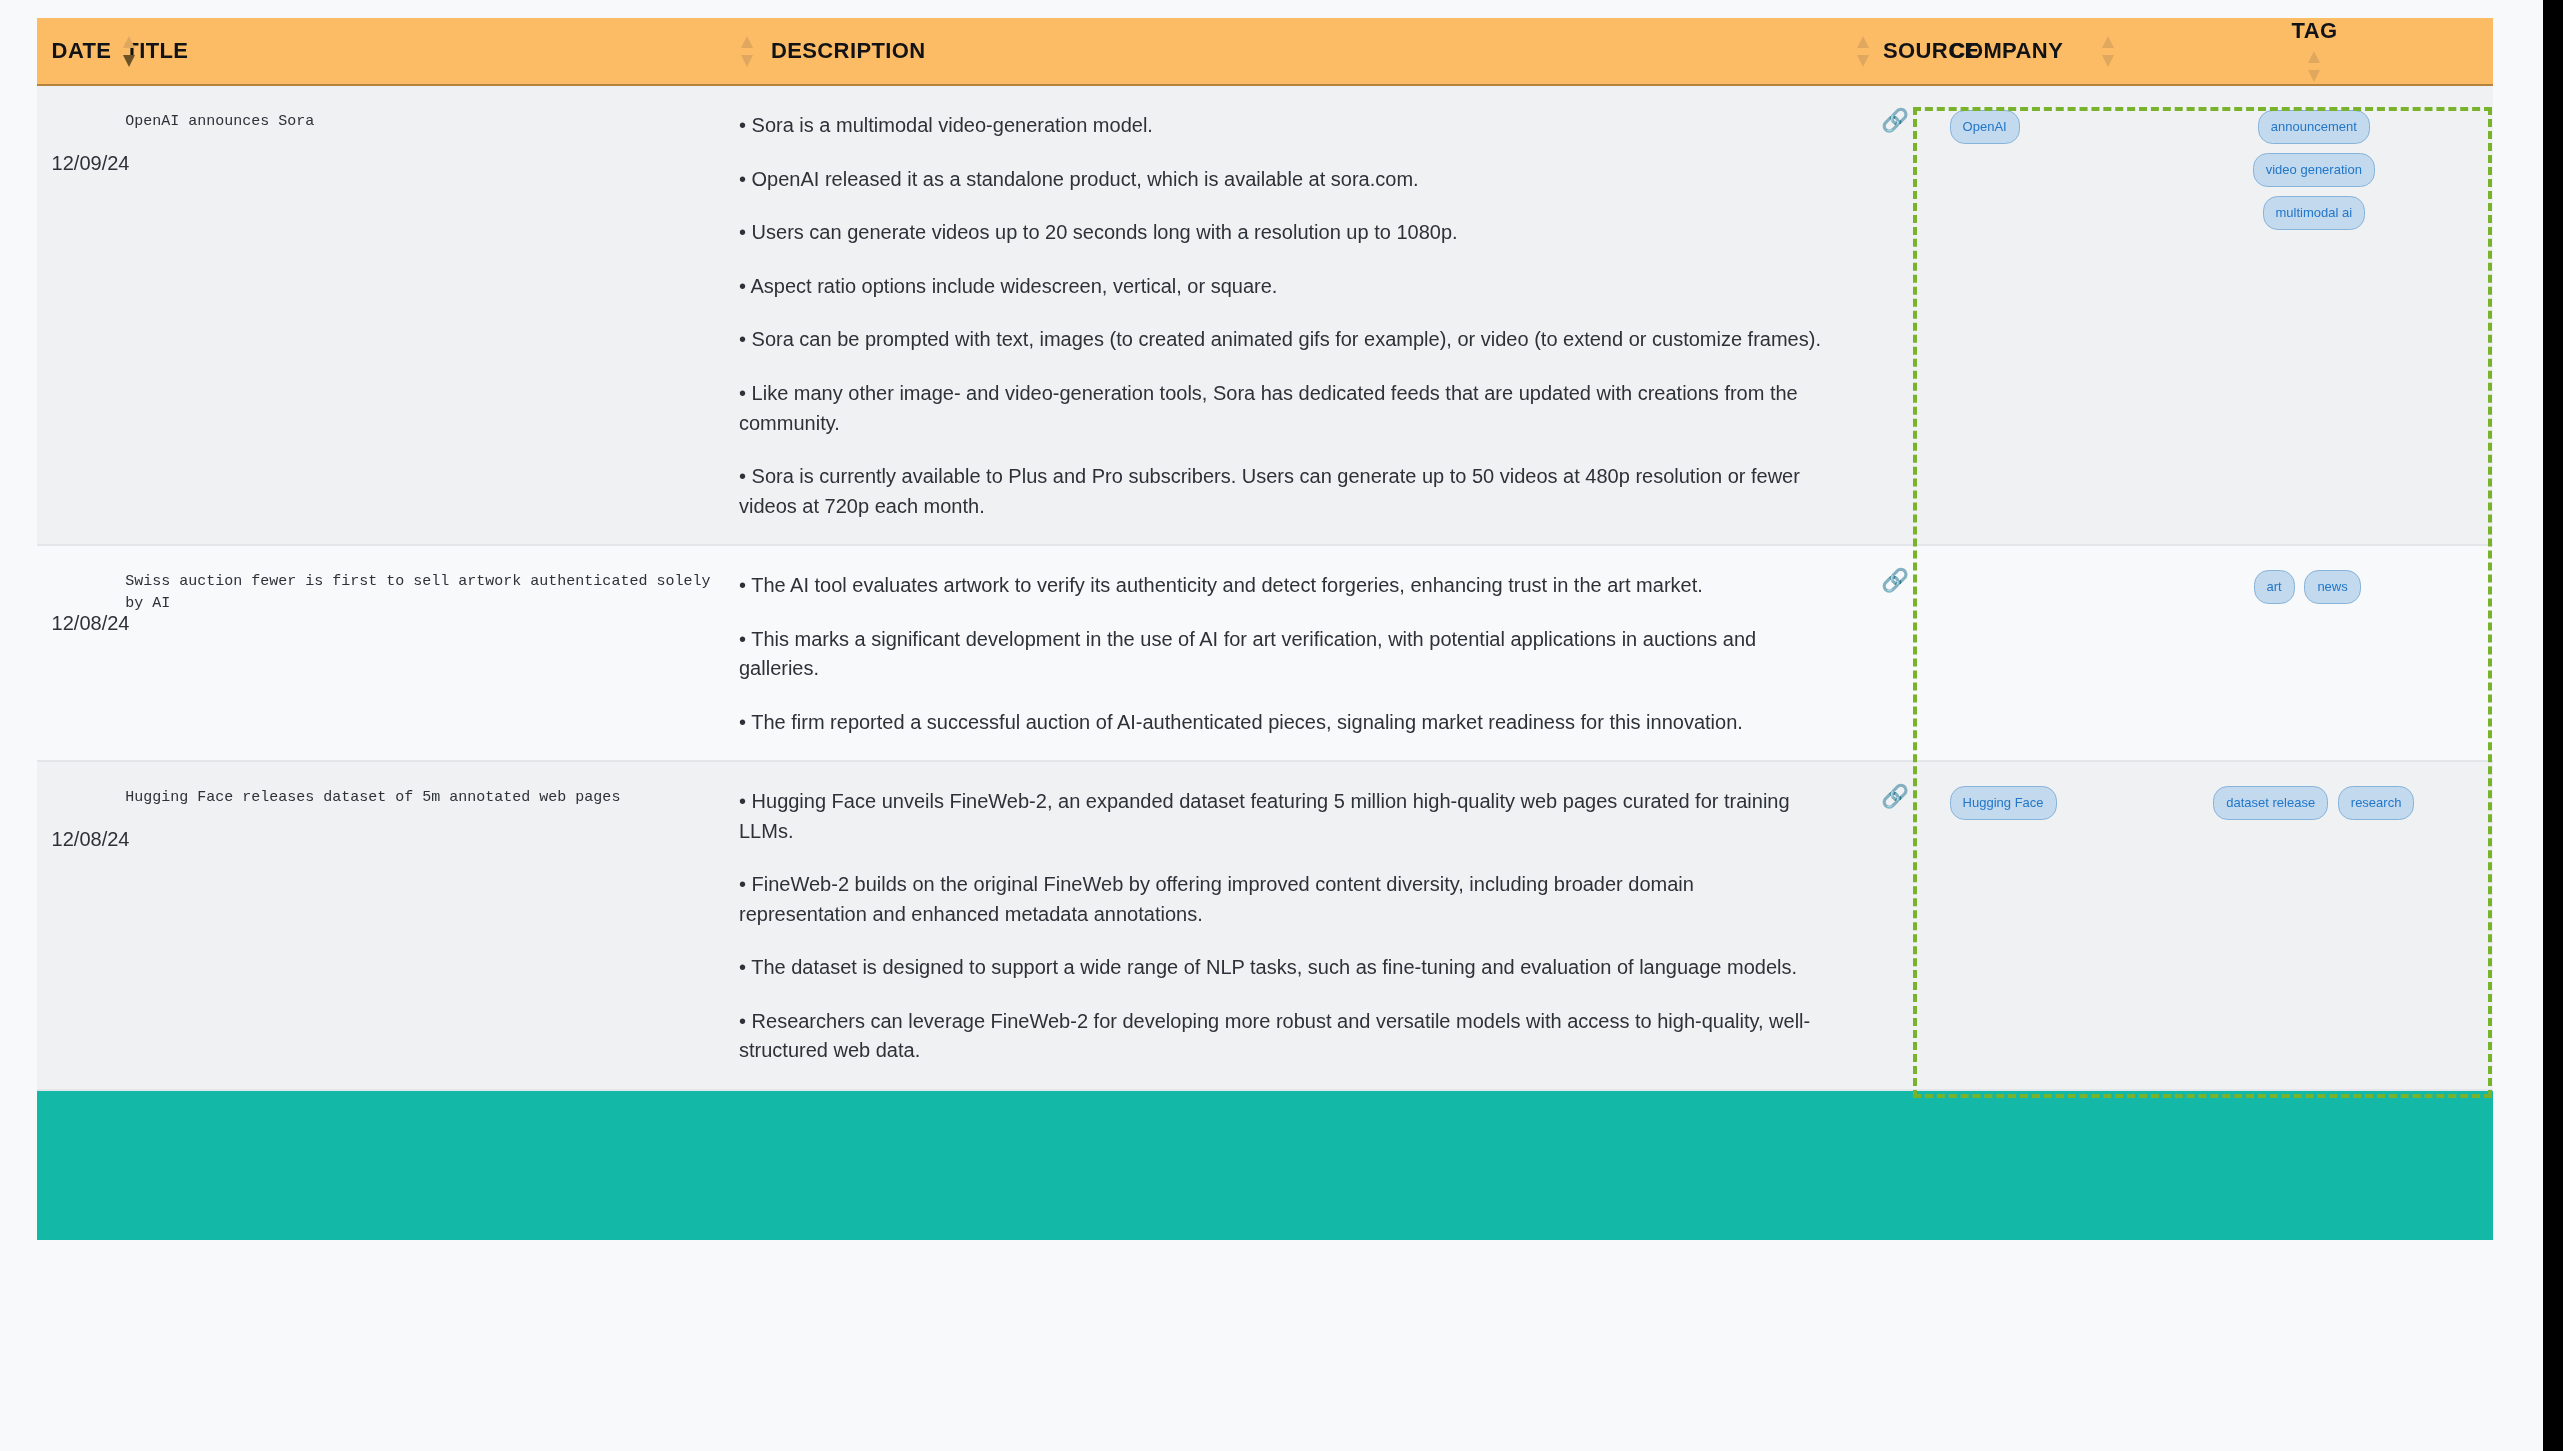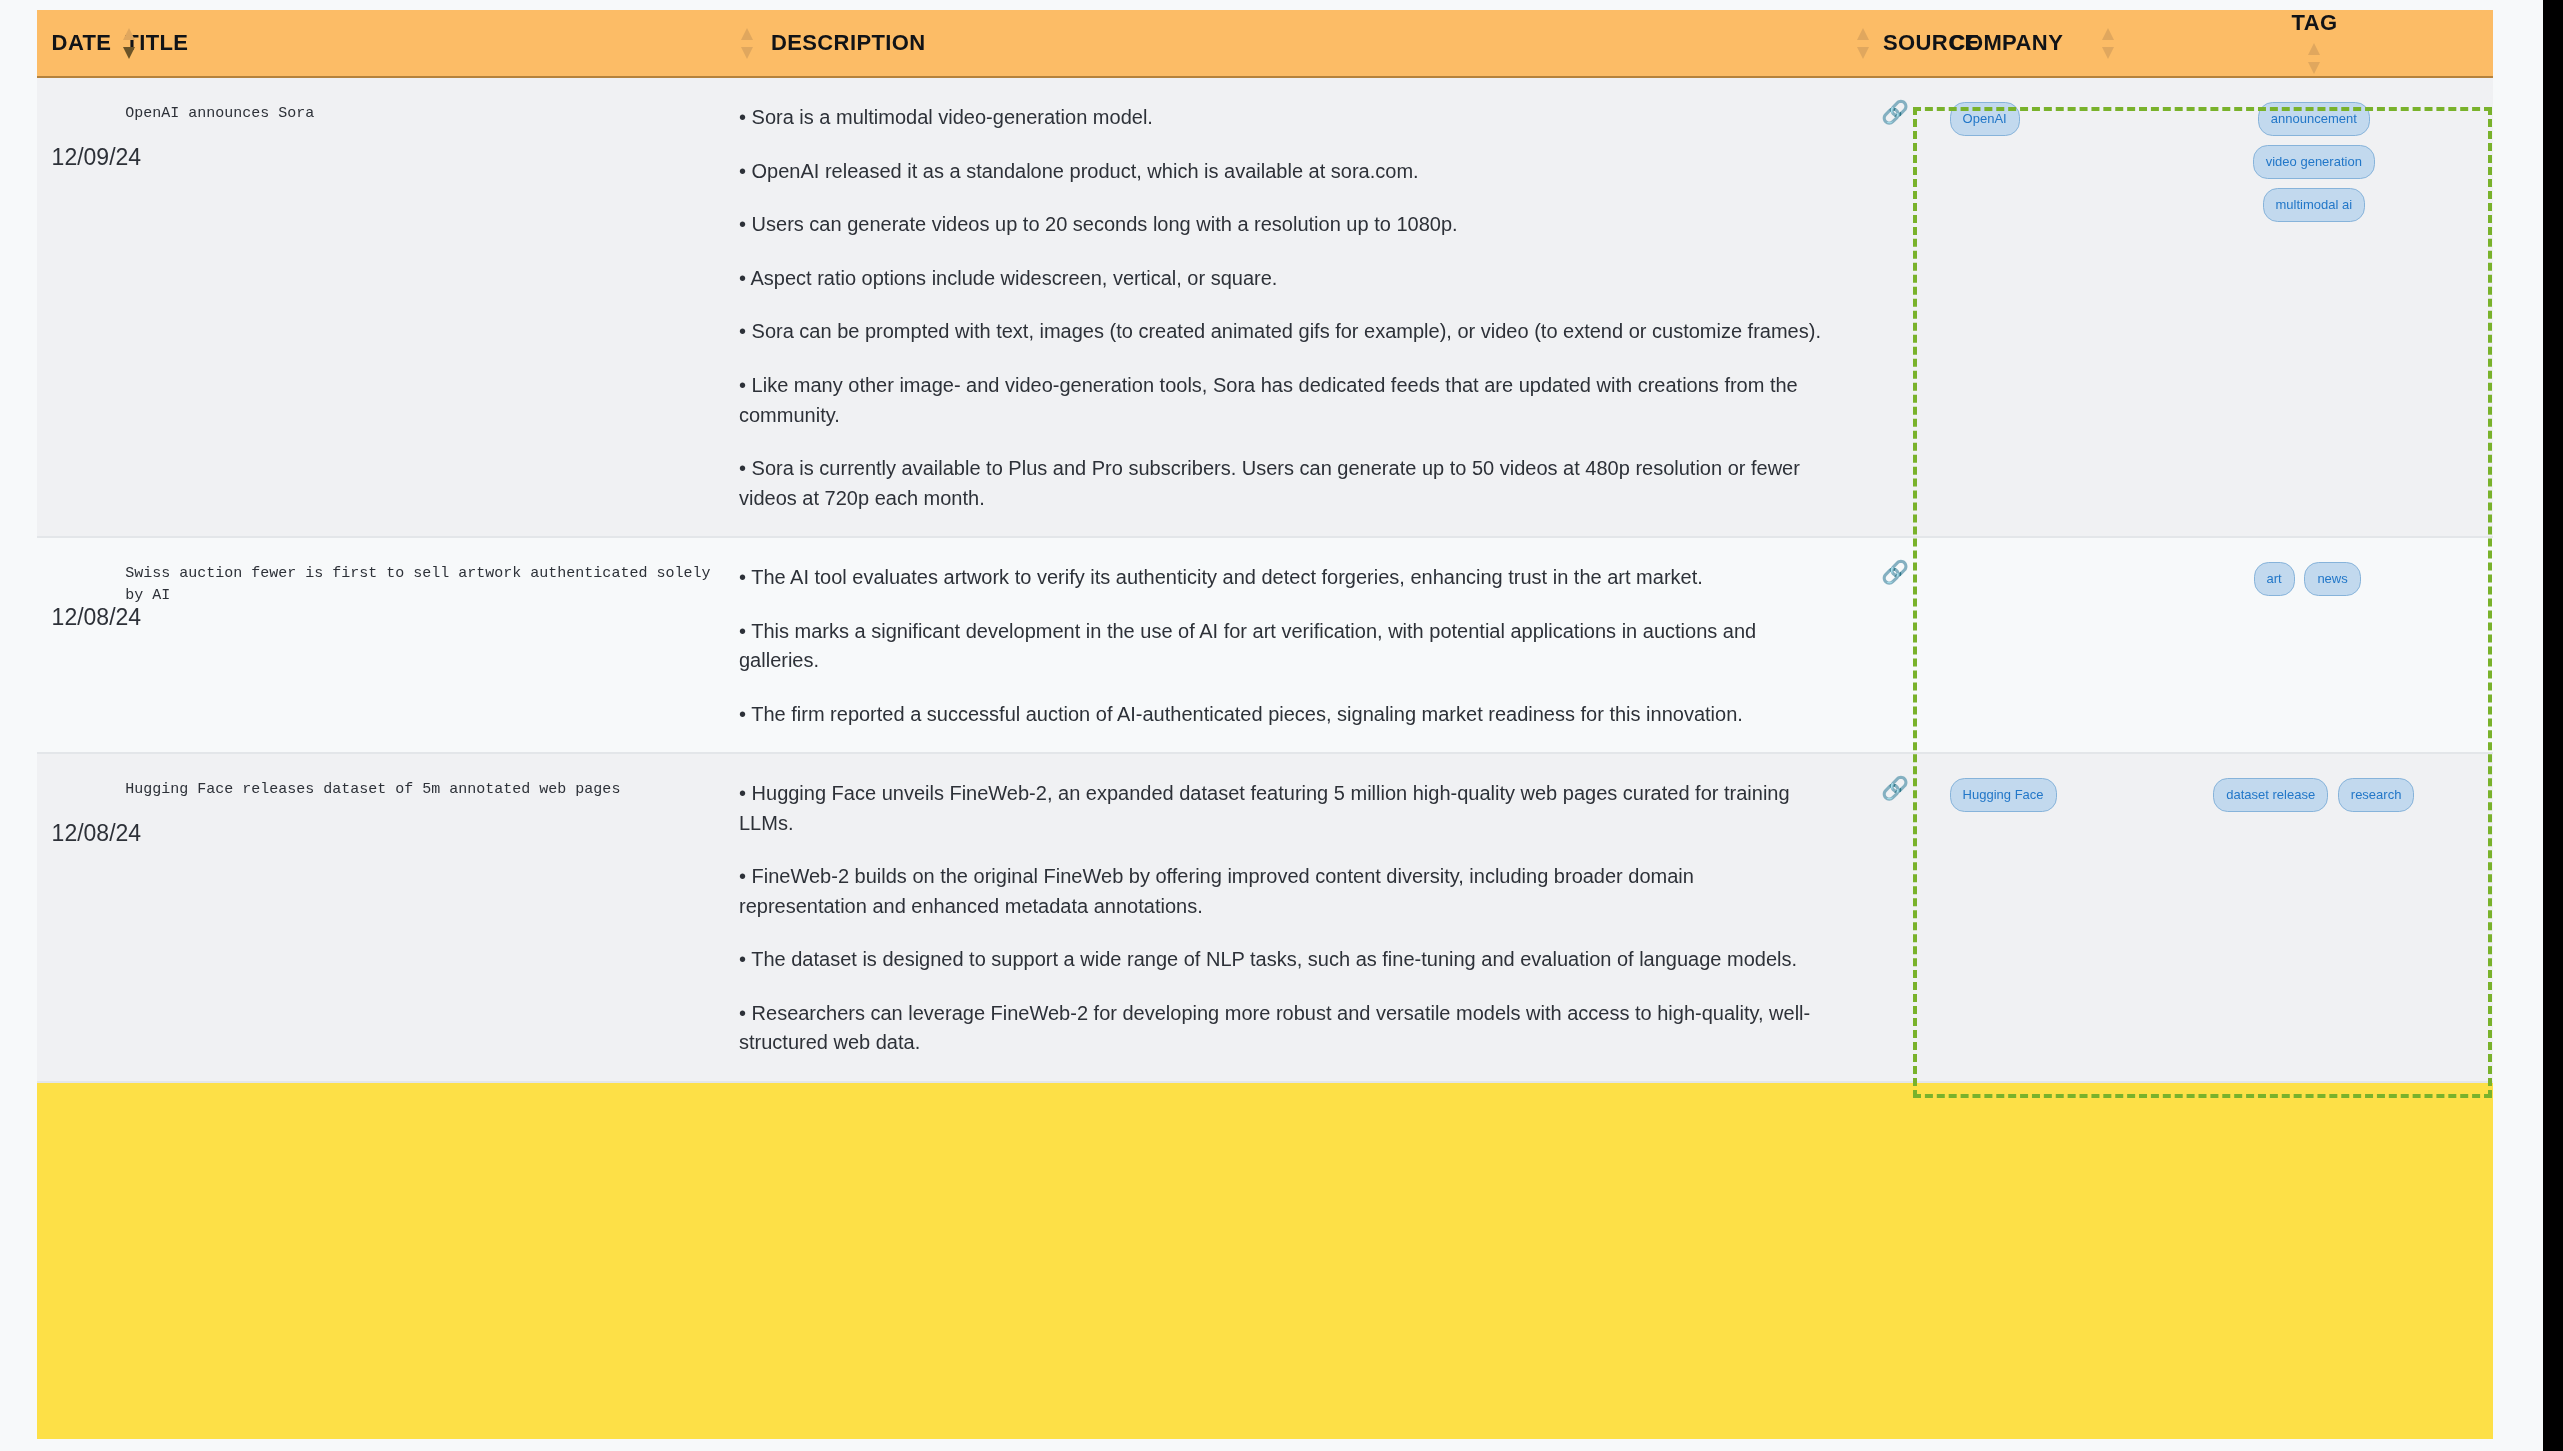--- a/index.html
+++ b/index.html
@@ -28,25 +28,25 @@
     left: 2543px;
     top: 0;
     width: 20px;
     height: 1451px;
     background: #000000;
   }
 
   .table-wrap {
     position: absolute;
     left: 37px;
-    top: 10px;
+    top: 18px;
     width: 2456px;
-    height: 1429px;
+    height: 1222px;
     overflow: hidden;
-    background: #fde047;
+    background: #14b8a6;
     box-sizing: border-box;
   }
 
   table.grid {
     border-collapse: collapse;
     width: 2456px;
     table-layout: fixed;
   }
 
   
@@ -93,21 +93,21 @@
   tbody td {
     padding: 0;
     vertical-align: top;
     border-bottom: 2px solid #e3e6e9;
     box-sizing: border-box;
   }
   tr.row-a td { background: #f0f1f3; }
   tr.row-b td { background: #f7f9fa; }
 
   .cell-date {
-    font-size: 23px;
+    font-size: 20px;
     color: #2d3138;
     padding: 31px 0 0 0;
     white-space: nowrap;
     margin-top: 35px;
   }
   .cell-title {
     font-size: 15px;
     color: #2d3138;
     padding: 25px 27px 0 0;
     line-height: 1.48;

